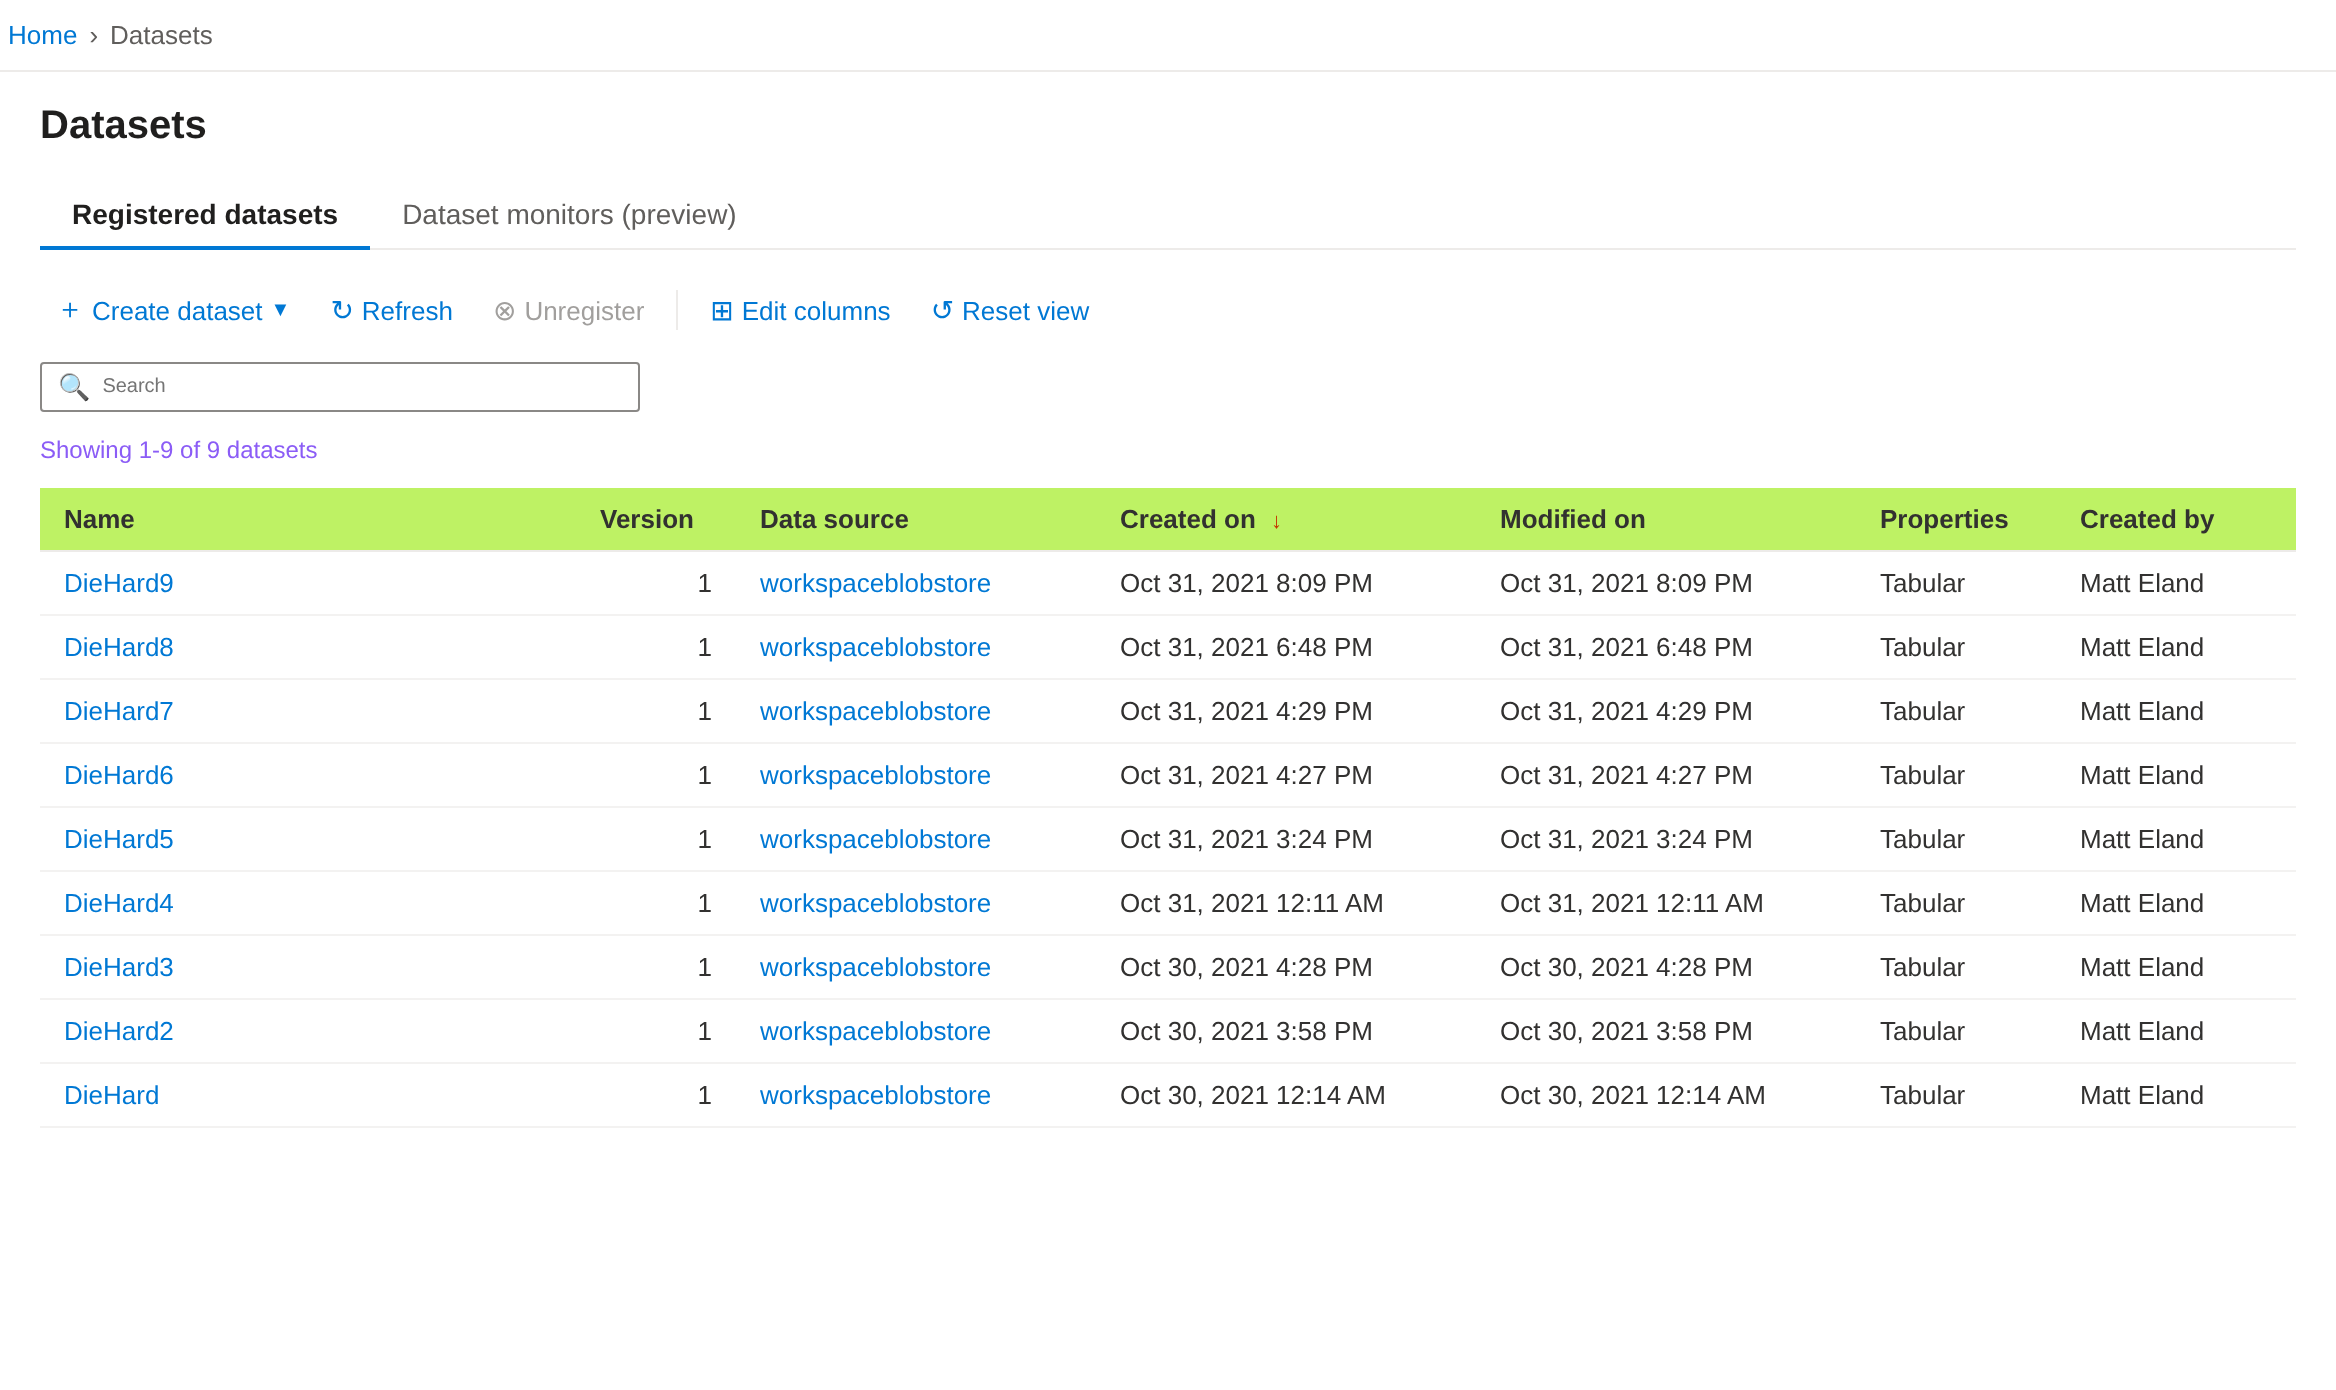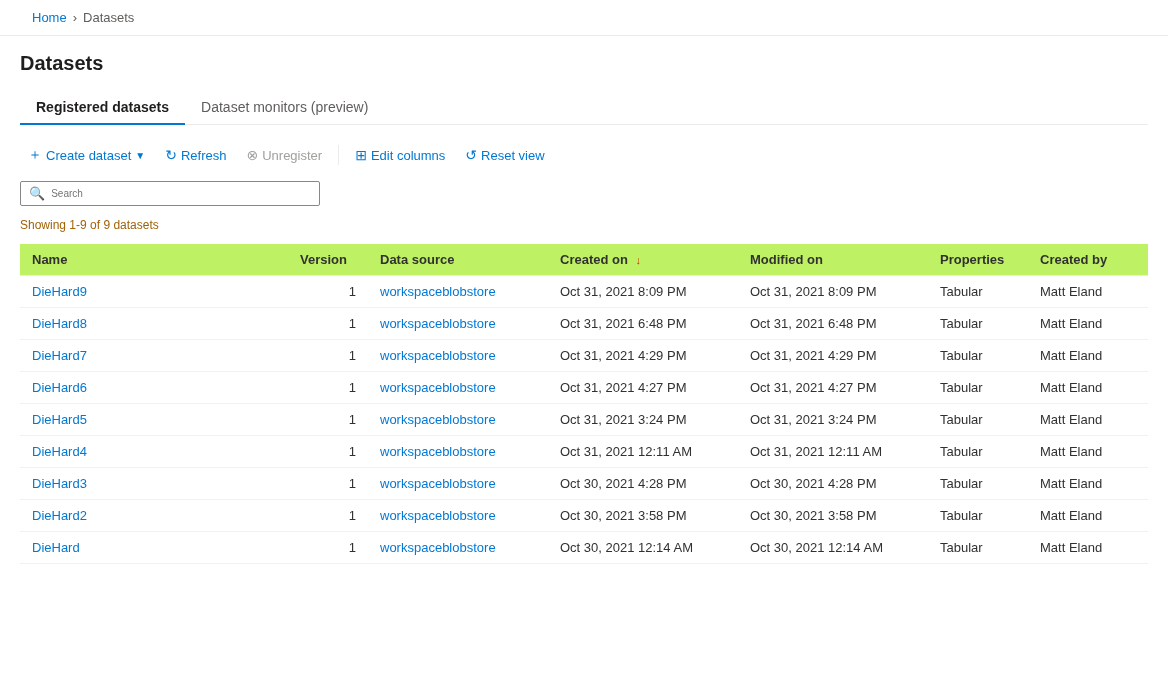--- a/index.html
+++ b/index.html
@@ -1,39 +1,39 @@
 <!DOCTYPE html>
 <html><head>
   <meta charset="utf-8">
   <style>
     * { box-sizing: border-box; margin: 0; padding: 0; }
     body { font-family: 'Segoe UI', Arial, sans-serif; font-size: 14px; color: #323130; background: #fff; }
     
-    .breadcrumb { display: flex; align-items: center; padding: 10px 32px; font-size: 13px; color: #605e5c; border-bottom: 1px solid #edebe9; }
+    .breadcrumb { display: flex; align-items: center; padding: 10px 4px; font-size: 13px; color: #605e5c; border-bottom: 1px solid #edebe9; }
     .breadcrumb a { color: #0078d4; text-decoration: none; }
     .breadcrumb-separator { margin: 0 6px; color: #605e5c; }
     
     .page-container { padding: 16px 20px; }
     .page-title { font-size: 20px; font-weight: 600; margin-bottom: 16px; color: #201f1e; }
     
     .tabs { display: flex; border-bottom: 1px solid #edebe9; margin-bottom: 16px; }
     .tab { padding: 8px 16px; cursor: pointer; font-size: 14px; color: #605e5c; border-bottom: 2px solid transparent; margin-bottom: -1px; }
     .tab.active { color: #201f1e; font-weight: 600; border-bottom: 2px solid #0078d4; }
     
     .toolbar { display: flex; align-items: center; gap: 4px; margin-bottom: 12px; }
     .toolbar-btn { display: flex; align-items: center; gap: 4px; padding: 5px 8px; border: none; background: none; cursor: pointer; color: #0078d4; font-size: 13px; border-radius: 2px; }
     .toolbar-btn.disabled { color: #a19f9d; cursor: default; }
     .toolbar-divider { width: 1px; height: 20px; background: #edebe9; margin: 0 4px; }
     .toolbar-icon { font-size: 14px; }
     
     .search-box { display: flex; align-items: center; border: 1px solid #8a8886; border-radius: 2px; padding: 4px 8px; width: 300px; margin-bottom: 12px; }
     .search-box input { border: none; outline: none; font-size: 10px; color: #323130; flex: 1; }
     .search-icon { color: #605e5c; margin-right: 6px; font-size: 13px; }
     
-    .count-text { font-size: 12px; color: #a16207; margin-bottom: 12px; }
+    .count-text { font-size: 12px; color: #8b5cf6; margin-bottom: 12px; }
     
     .data-table { width: 100%; border-collapse: collapse; }
     .data-table th { text-align: left; padding: 8px 12px; font-weight: 600; font-size: 13px; color: #323130; border-bottom: 1px solid #edebe9; background: #bef264; }
     .data-table td { padding: 8px 12px; font-size: 13px; border-bottom: 1px solid #f3f2f1; }
     .data-table .link { color: #0078d4; text-decoration: none; cursor: pointer; }
     .sort-icon { color: #c43501; margin-left: 4px; font-size: 11px; }
     .col-version { width: 80px; text-align: right; }
     .col-datasource { width: 180px; }
     .col-created { width: 190px; }
     .col-modified { width: 190px; }

